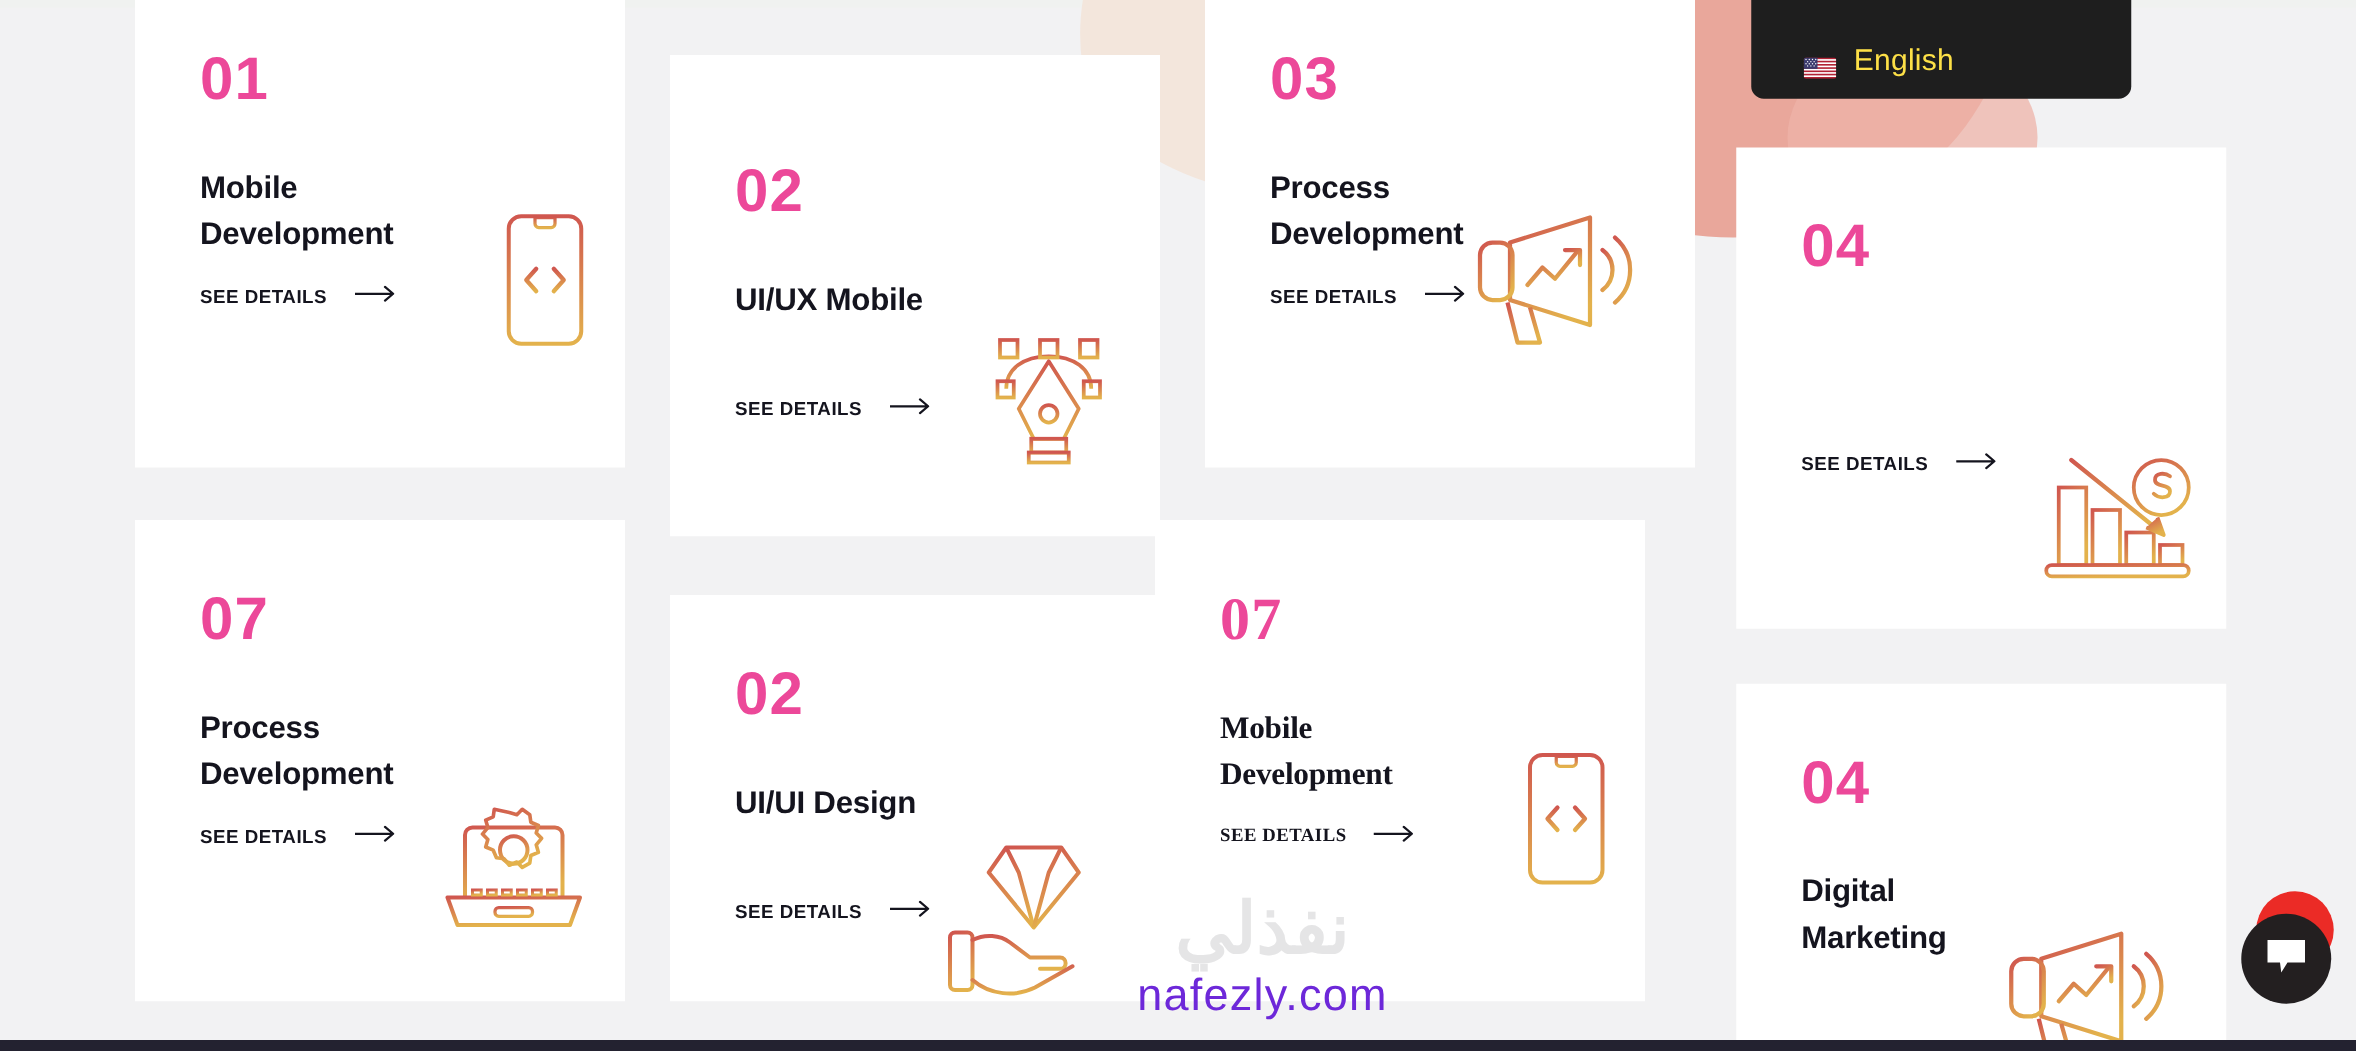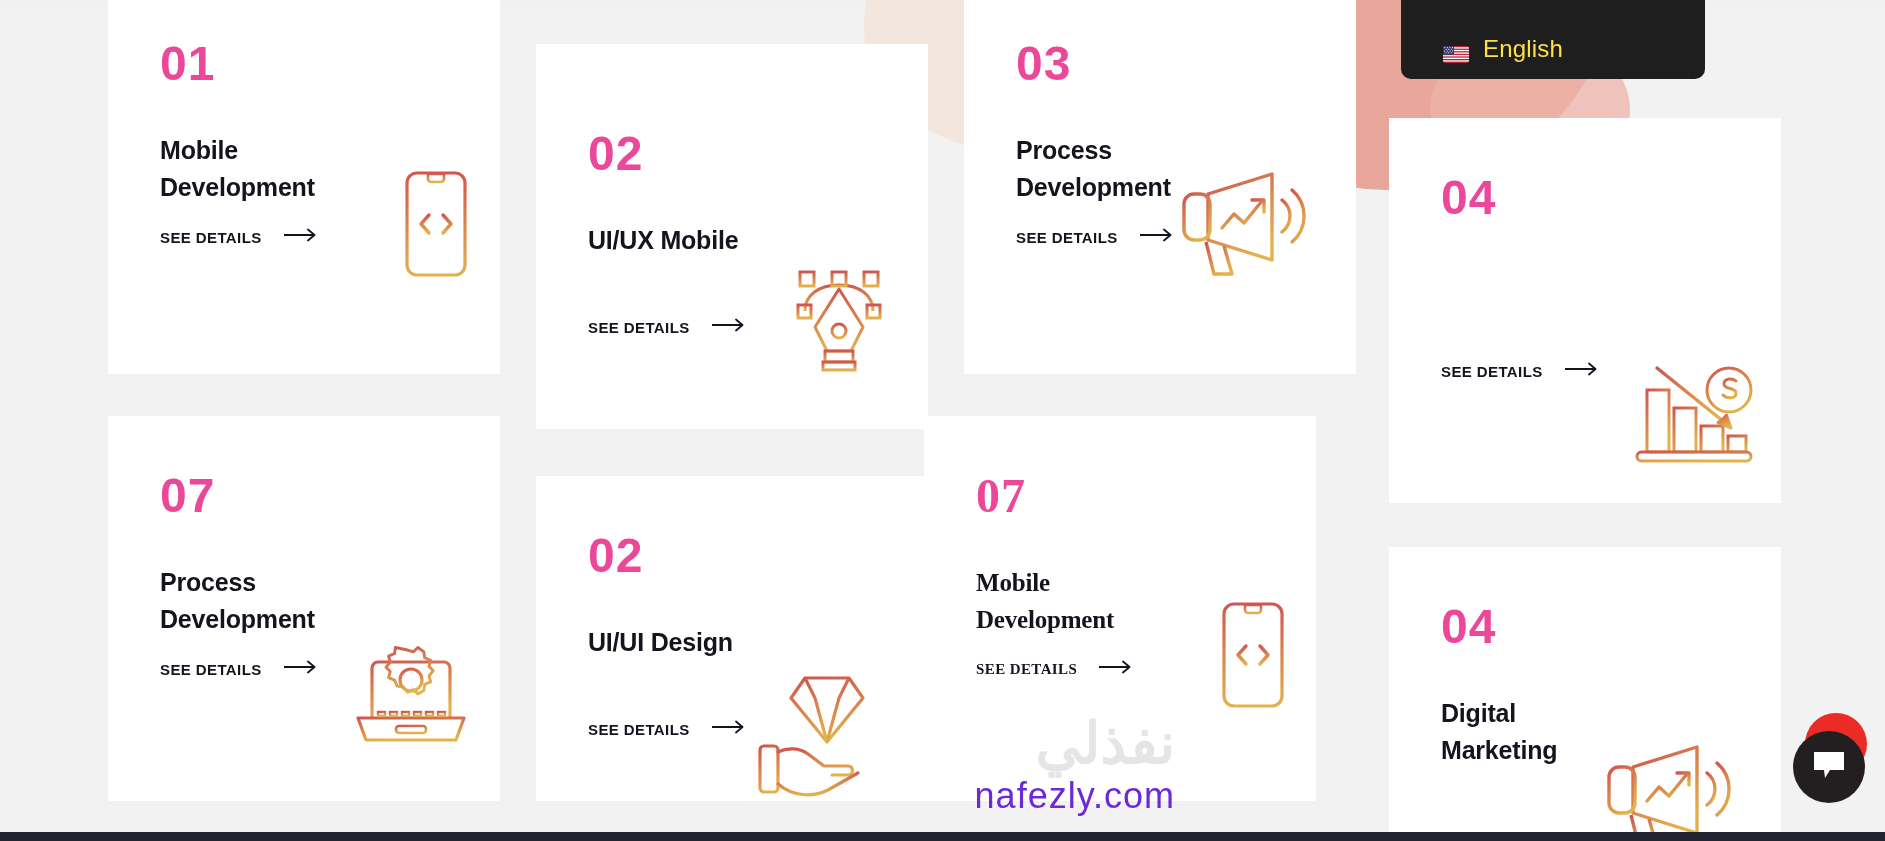--- a/index.html
+++ b/index.html
@@ -101,21 +101,21 @@
     color: #fde047;
     letter-spacing: .2px;
   }
   .flag-img { width: 26px; height: 17px; display: block; border-radius: 2px; }
 
   
   #watermark {
     position: absolute;
     left: 845px; top: 715px;
     width: 330px;
-    text-align: right;
+    text-align: center;
     pointer-events: none;
     z-index: 30;
   }
   #watermark .wm-ar {
     font-size: 57px;
     font-weight: bold;
     color: #e5e5e6;
     line-height: 1;
     letter-spacing: 1px;
     direction: rtl;

